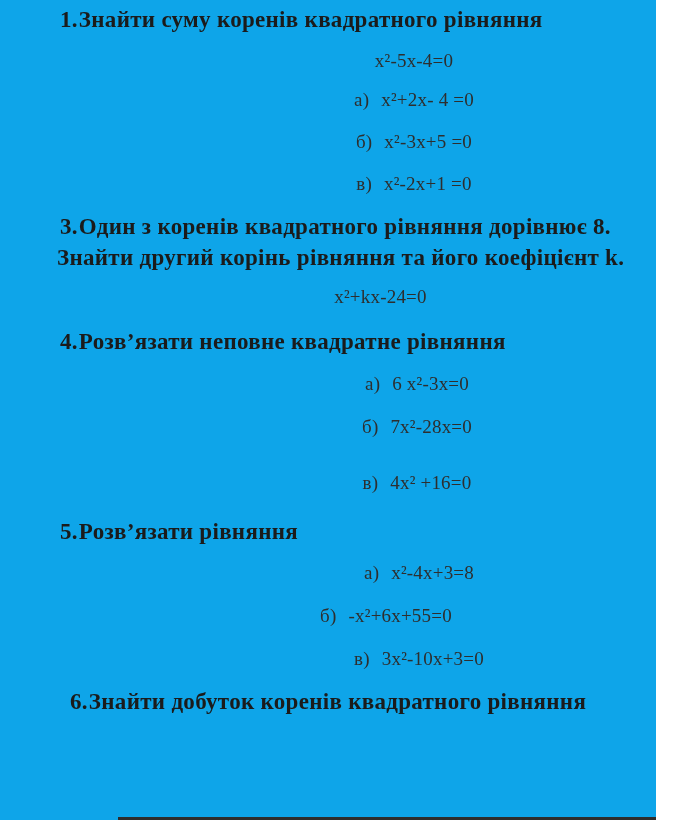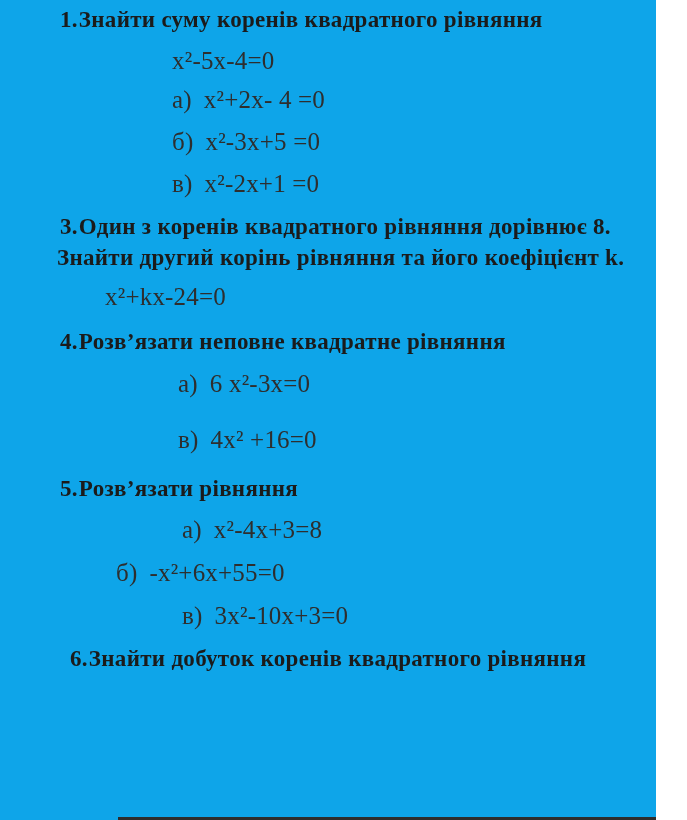--- a/index.html
+++ b/index.html
@@ -25,25 +25,26 @@
     margin: 0 10px 0 60px;
     letter-spacing: 0.3px;
   }
   .sec-title.indent-more {
     margin-left: 70px;
   }
   .sec-title .num {
     margin-right: 1px;
   }
   .eq-line {
-    font-size: 25px;
+    font-size: 19px;
     line-height: 30px;
     color: #2e2e2e;
     margin-left: 172px;
     letter-spacing: 0.2px;
+    text-align: center;
   }
   .eq-line .lbl:not(:empty) {
     margin-right: 12px;
   }
   .scan-bar {
     position: absolute;
     left: 118px;
     right: 0;
     bottom: 0;
     height: 3px;
@@ -61,20 +62,21 @@
   <div class="eq-line" style="margin-top:9px"><span class="lbl">а)</span><span>x²+2x- 4 =0</span></div>
   <div class="eq-line" style="margin-top:12px"><span class="lbl">б)</span><span>x²-3x+5 =0</span></div>
   <div class="eq-line" style="margin-top:12px"><span class="lbl">в)</span><span>x²-2x+1 =0</span></div>
 
   <div class="sec-title" style="margin-top:12px"><span class="num">3.</span><span>Один з коренів квадратного рівняння дорівнює 8.</span></div>
   <div class="sec-title" style="margin-left:57px"><span>Знайти другий корінь рівняння та його коефіцієнт k.</span></div>
   <div class="eq-line" style="margin-top:9px; margin-left:105px"><span class="lbl"></span><span>x²+kx-24=0</span></div>
 
   <div class="sec-title" style="margin-top:14px"><span class="num">4.</span><span>Розв’язати неповне квадратне рівняння</span></div>
   <div class="eq-line" style="margin-top:12px; margin-left:178px"><span class="lbl">а)</span><span>6 x²-3x=0</span></div>
+  <div class="eq-line" style="margin-top:13px; margin-left:178px"><span class="lbl">б)</span><span>7x²-28x=0</span></div>
   <div class="eq-line" style="margin-top:26px; margin-left:178px"><span class="lbl">в)</span><span>4x² +16=0</span></div>
 
   <div class="sec-title" style="margin-top:18px"><span class="num">5.</span><span>Розв’язати рівняння</span></div>
   <div class="eq-line" style="margin-top:11px; margin-left:182px"><span class="lbl">а)</span><span>x²-4x+3=8</span></div>
   <div class="eq-line" style="margin-top:13px; margin-left:116px"><span class="lbl">б)</span><span>-x²+6x+55=0</span></div>
   <div class="eq-line" style="margin-top:13px; margin-left:182px"><span class="lbl">в)</span><span>3x²-10x+3=0</span></div>
 
   <div class="sec-title indent-more" style="margin-top:12px"><span class="num">6.</span><span>Знайти добуток коренів квадратного рівняння</span></div>
 
   <div class="scan-bar"></div>

